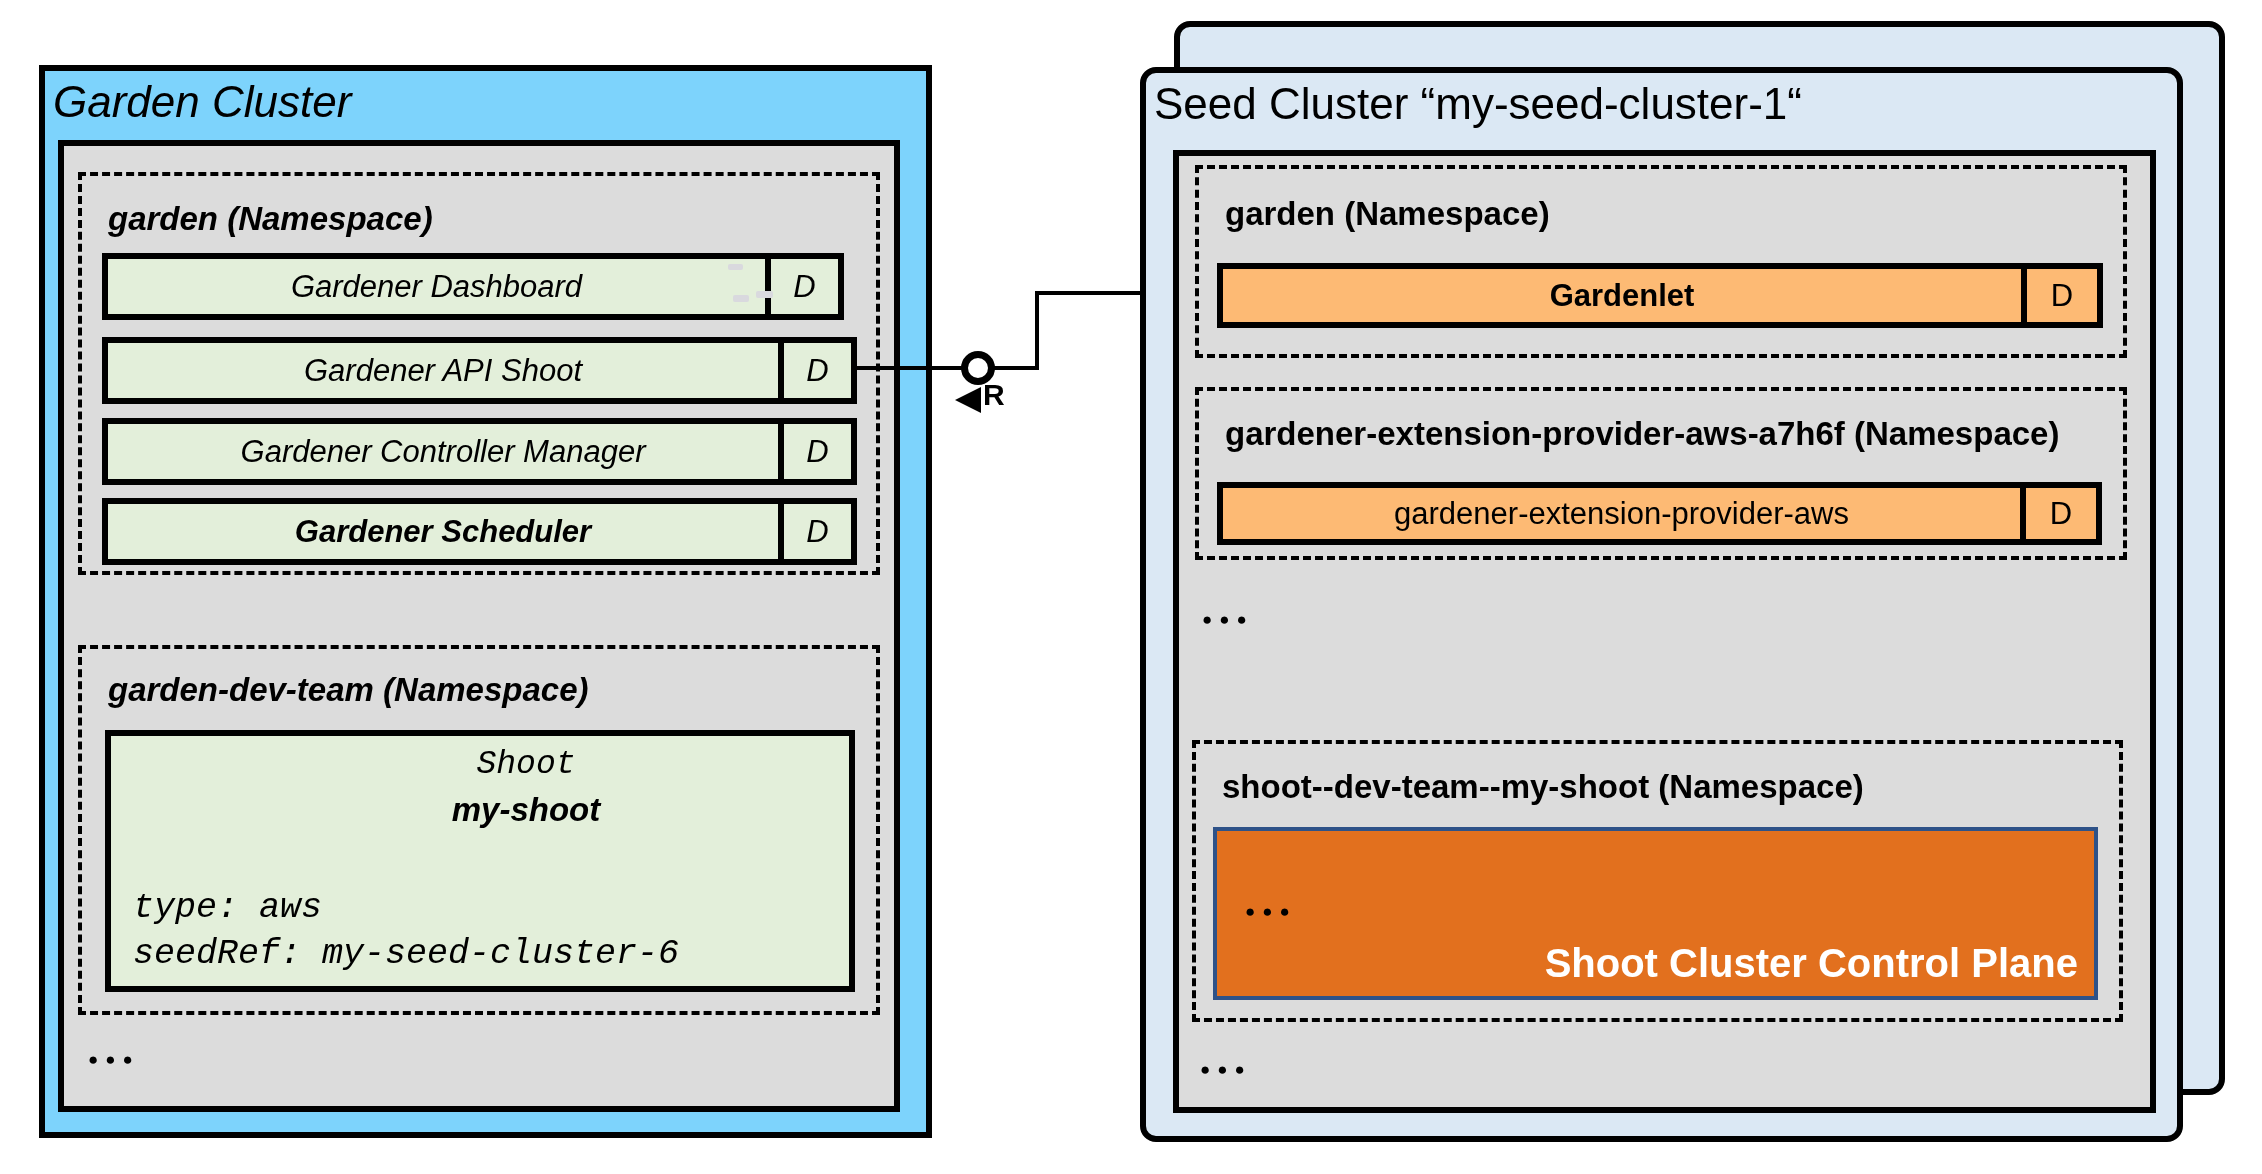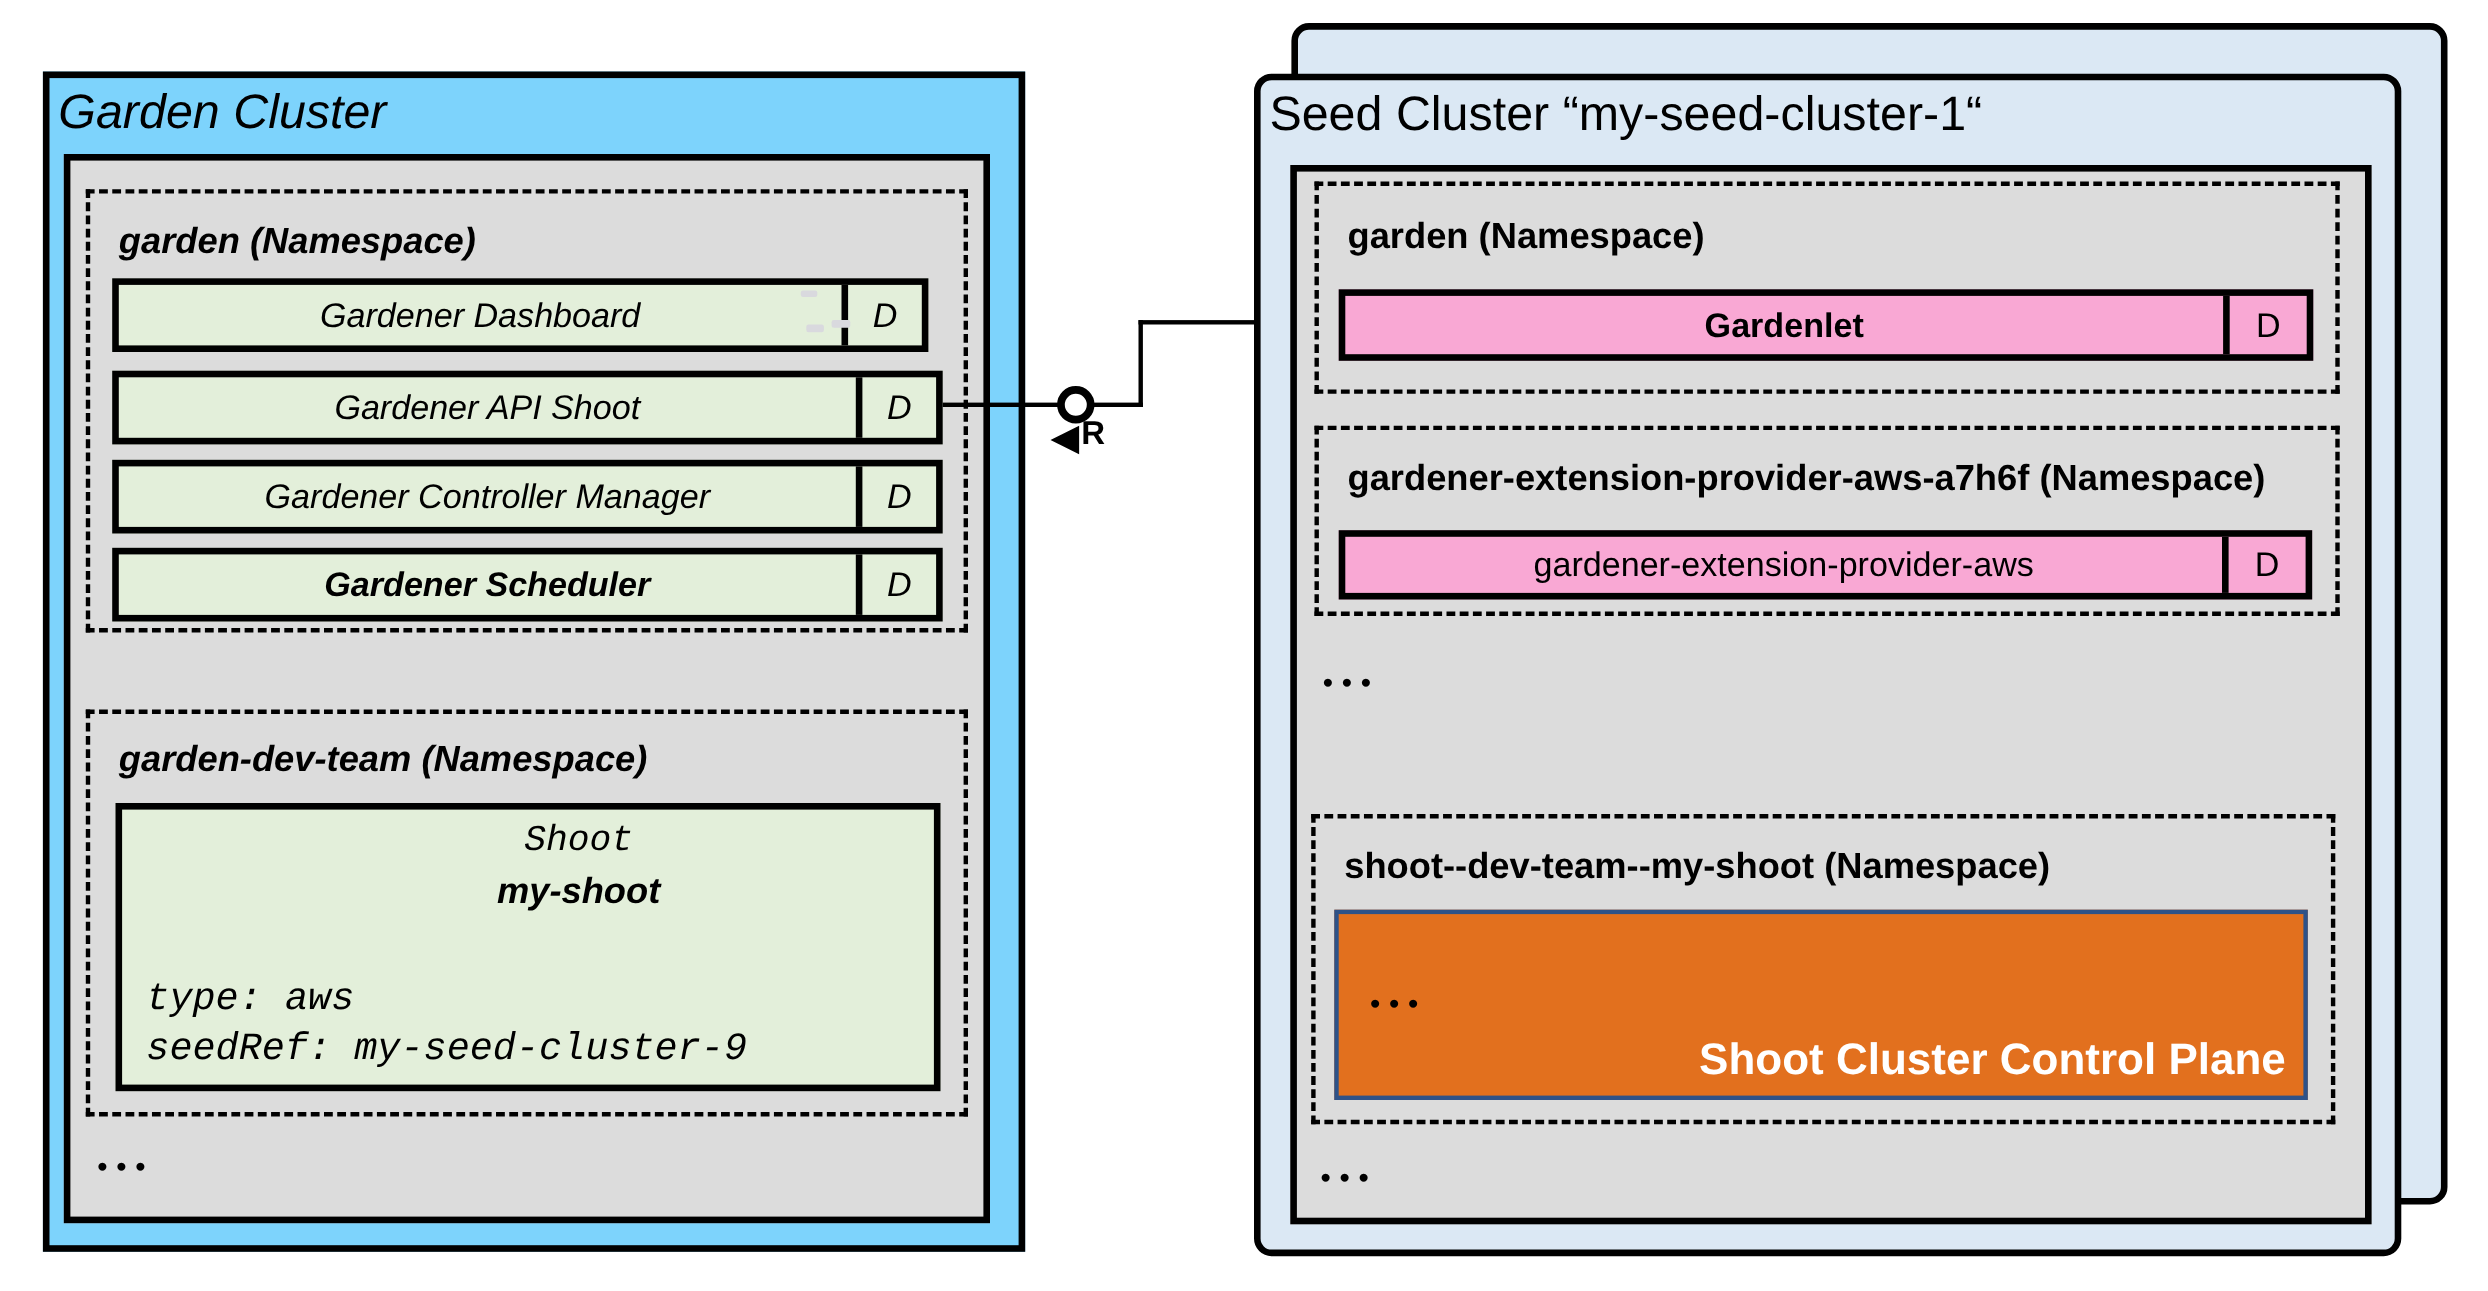--- a/index.html
+++ b/index.html
@@ -34,21 +34,21 @@
   }
 
   .comp-row {
     position: absolute;
     box-sizing: border-box;
     border: 6px solid #000;
     display: flex;
     align-items: stretch;
   }
   .green-row  { background: #e3efda; }
-  .orange-row { background: #f9a8d4; }
+  .orange-row { background: #fdba74; }
   .comp-label {
     flex: 1;
     display: flex;
     align-items: center;
     justify-content: center;
     font-size: 31px;
     white-space: nowrap;
   }
   .d-cell {
     width: 67px;
@@ -141,21 +141,21 @@
         </div>
       </div>
 
       <div class="abs ns-box" style="left:14px; top:499px; width:802px; height:370px;">
         <div class="ns-label" style="left:26px; top:22px;">garden-dev-team (Namespace)</div>
 
         <div class="abs shoot-card" style="left:23px; top:81px; width:750px; height:262px;">
           <div class="center-line mono" style="top:10px; font-size:33px;">Shoot</div>
           <div class="center-line bold" style="top:55px; font-size:33px;">my-shoot</div>
           <div class="abs mono" style="left:22px; top:152px; font-size:35px; white-space:nowrap;">type: aws</div>
-          <div class="abs mono" style="left:22px; top:198px; font-size:35px; white-space:nowrap;">seedRef: my-seed-cluster-9</div>
+          <div class="abs mono" style="left:22px; top:198px; font-size:35px; white-space:nowrap;">seedRef: my-seed-cluster-6</div>
         </div>
       </div>
 
       <div class="abs ellipsis" style="left:24px; top:905px;">●●●</div>
     </div>
   </div>
 
   <div class="abs line" style="left:857px; top:366px; width:182px; height:4px;"></div>
   <div class="abs line" style="left:1035px; top:291px; width:4px; height:79px;"></div>
   <div class="abs line" style="left:1035px; top:291px; width:182px; height:4px;"></div>

